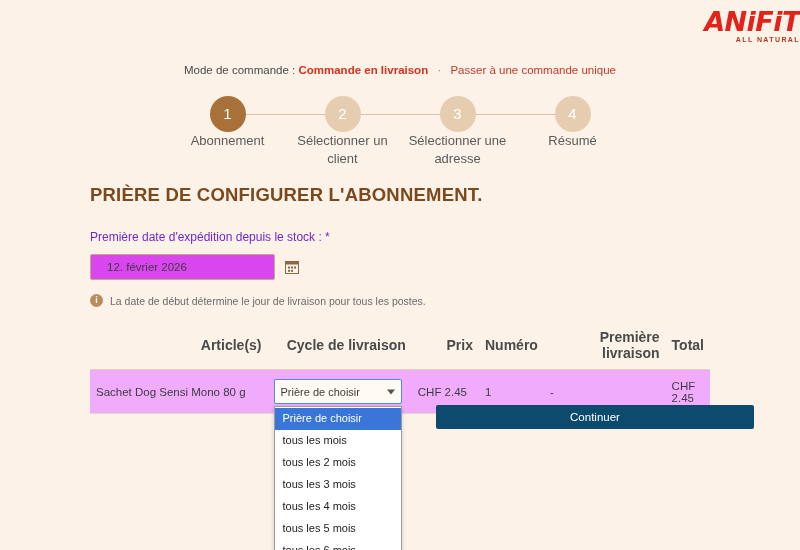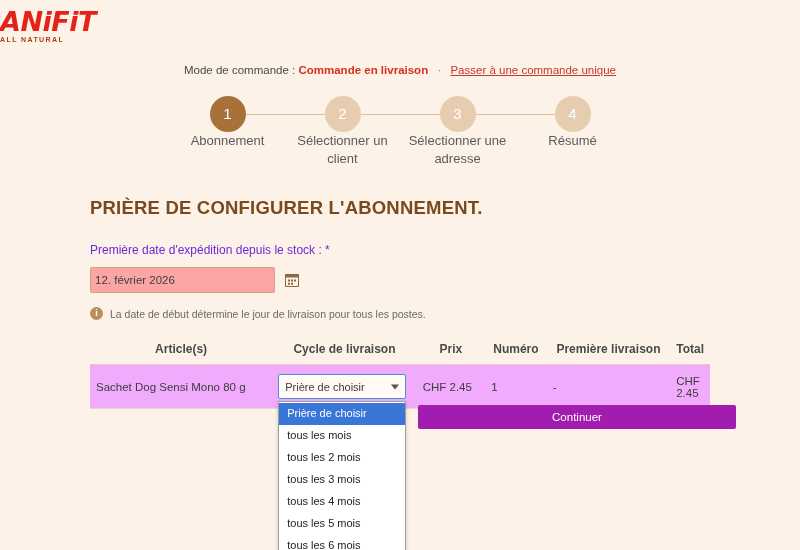--- a/index.html
+++ b/index.html
@@ -8,21 +8,21 @@
     width: 800px; height: 550px;
     background: #fdf2e8;
     font-family: "Liberation Sans", sans-serif;
     color: #3d3d3d;
     overflow: hidden;
   }
   .page { position: relative; width: 800px; height: 550px; }
 
   
   .logo-wrap {
-    text-align: left;
+    text-align: right;
     padding-top: 8px;
   }
   .logo {
     display: inline-block;
     line-height: 1;
   }
   .logo-main {
     font-family: "DejaVu Sans", sans-serif;
     font-weight: bold;
     font-size: 27px;
@@ -45,21 +45,20 @@
     margin-top: 18px;
     color: #4a4a4a;
   }
   .mode-line .mode-value {
     color: #d6301f;
     font-weight: bold;
   }
   .mode-line .sep { color: #8a8a8a; margin: 0 6px; }
   .mode-line .switch-link {
     color: #c0392b;
-    text-decoration: underline;
     cursor: pointer;
   }
 
   
   .stepper {
     margin-top: 20px;
     display: flex;
     justify-content: center;
     align-items: flex-start;
     gap: 0;
@@ -94,21 +93,21 @@
   .step .label {
     font-size: 13px;
     color: #5b5b5b;
     line-height: 1.35;
     padding: 0 4px;
   }
 
   
   .content {
     padding: 0 90px;
-    margin-top: 30px;
+    margin-top: 17px;
   }
   h1.title {
     font-size: 18.5px;
     font-weight: bold;
     color: #7a4a1e;
     margin: 0 0 22px 0;
     letter-spacing: 0.2px;
   }
   .field-label {
     font-size: 12px;
@@ -119,24 +118,24 @@
   }
   .date-row {
     display: flex;
     align-items: center;
     gap: 10px;
   }
   .date-input {
     width: 185px;
     height: 26px;
     border: 1px solid #c8a87e;
-    background: #fca5a5;
+    background: #d946ef;
     border-radius: 2px;
     font-size: 11.5px;
-    padding: 0 4px;
+    padding: 0 16px;
     color: #3d3d3d;
     font-family: "Liberation Sans", sans-serif;
   }
   .cal-icon {
     width: 14px; height: 14px;
     cursor: pointer;
     color: #8a6a45;
   }
 
   .hint {
@@ -160,22 +159,22 @@
   }
 
   
   table.order {
     width: 100%;
     border-collapse: collapse;
     margin-top: 16px;
     font-size: 11.5px;
   }
   table.order th {
-    text-align: center;
-    font-size: 12px;
+    text-align: right;
+    font-size: 14px;
     font-weight: bold;
     color: #4a4a4a;
     padding: 6px 6px 8px 6px;
     border-bottom: 1px solid #e3cfb6;
   }
   table.order td {
     padding: 9px 6px;
     color: #3d3d3d;
     vertical-align: middle;
     background: #f0abfc;
@@ -234,25 +233,25 @@
     white-space: nowrap;
   }
   .dropdown .opt.selected {
     background: #3a76d8;
     color: #ffffff;
   }
 
   
   .continue-btn {
     position: absolute;
-    left: 418px;
+    left: 436px;
     top: 405px;
     width: 318px;
     height: 24px;
-    background: #a21caf;
+    background: #0c4a6e;
     color: #fff;
     border: none;
     border-radius: 2px;
     font-size: 11.5px;
     cursor: pointer;
     font-family: "Liberation Sans", sans-serif;
   }
 </style>
 </head>
 <body>

